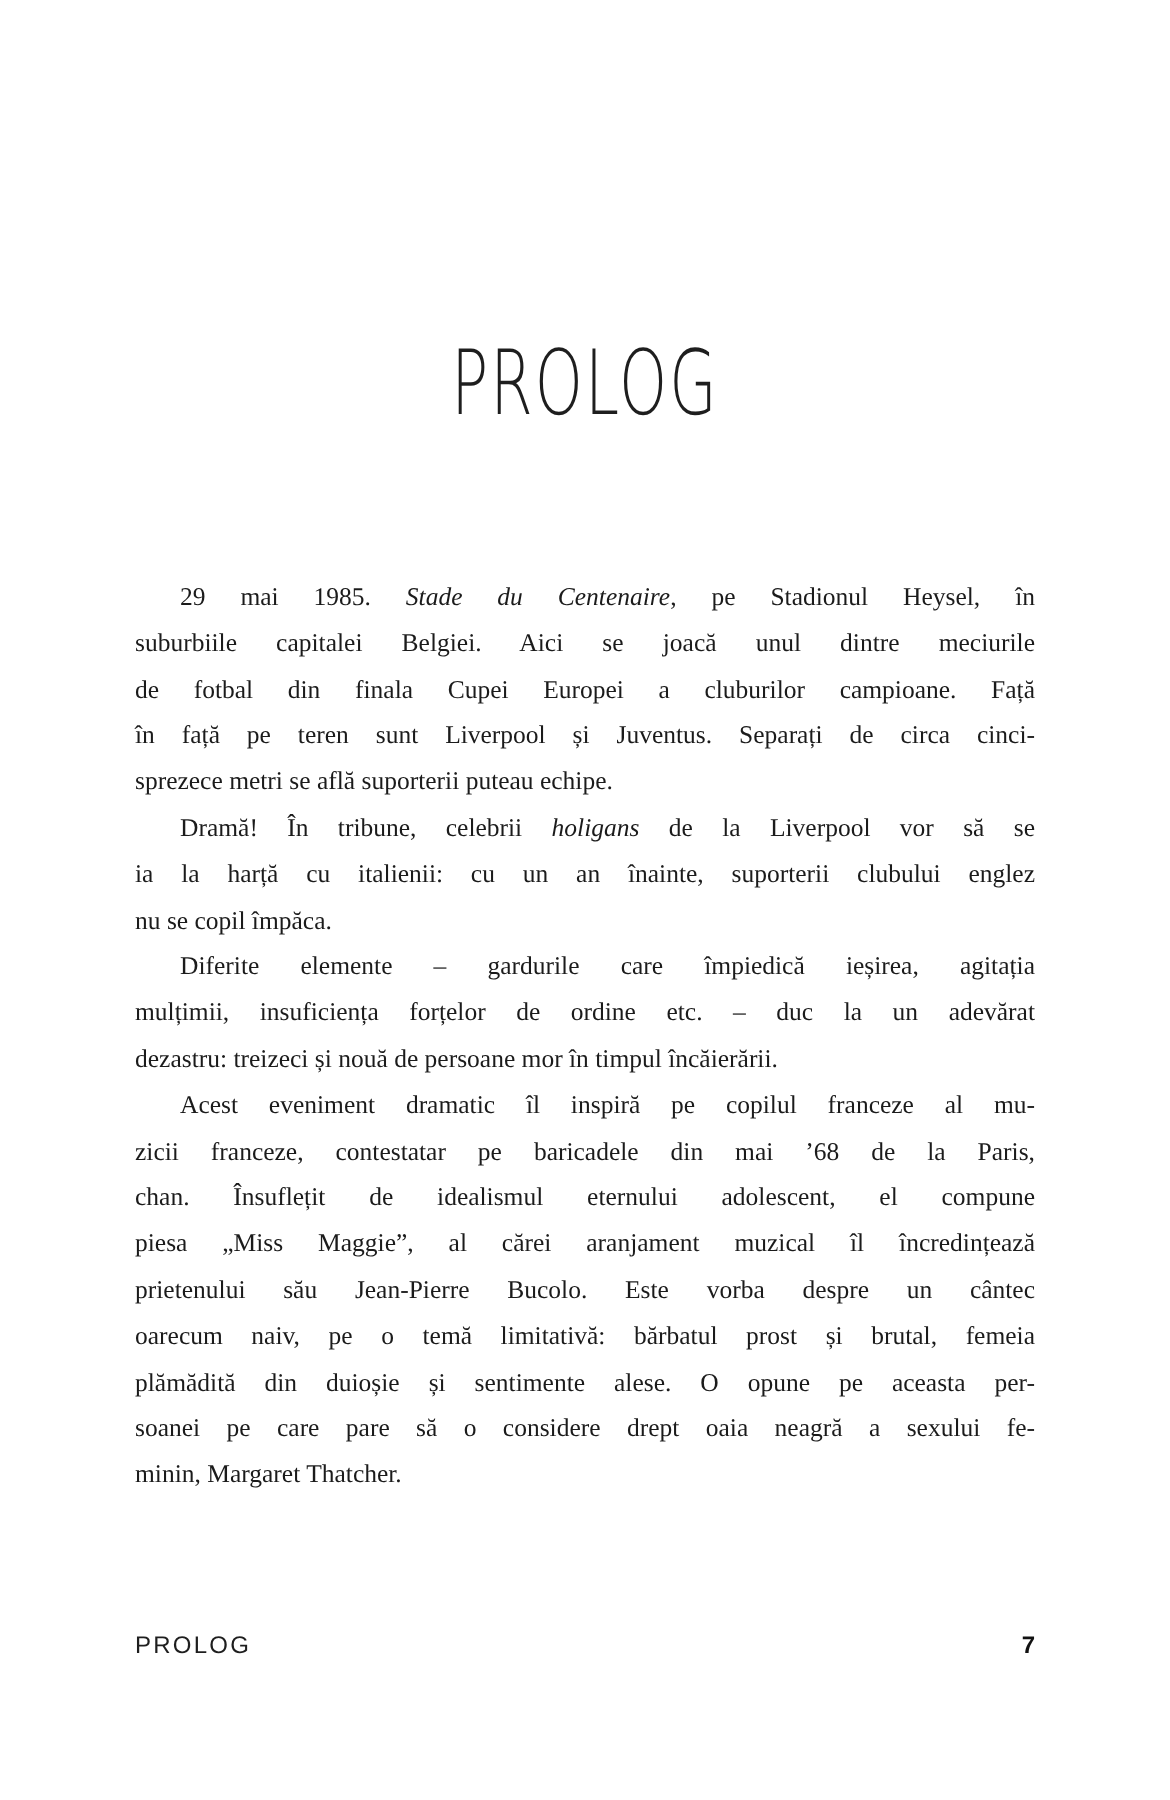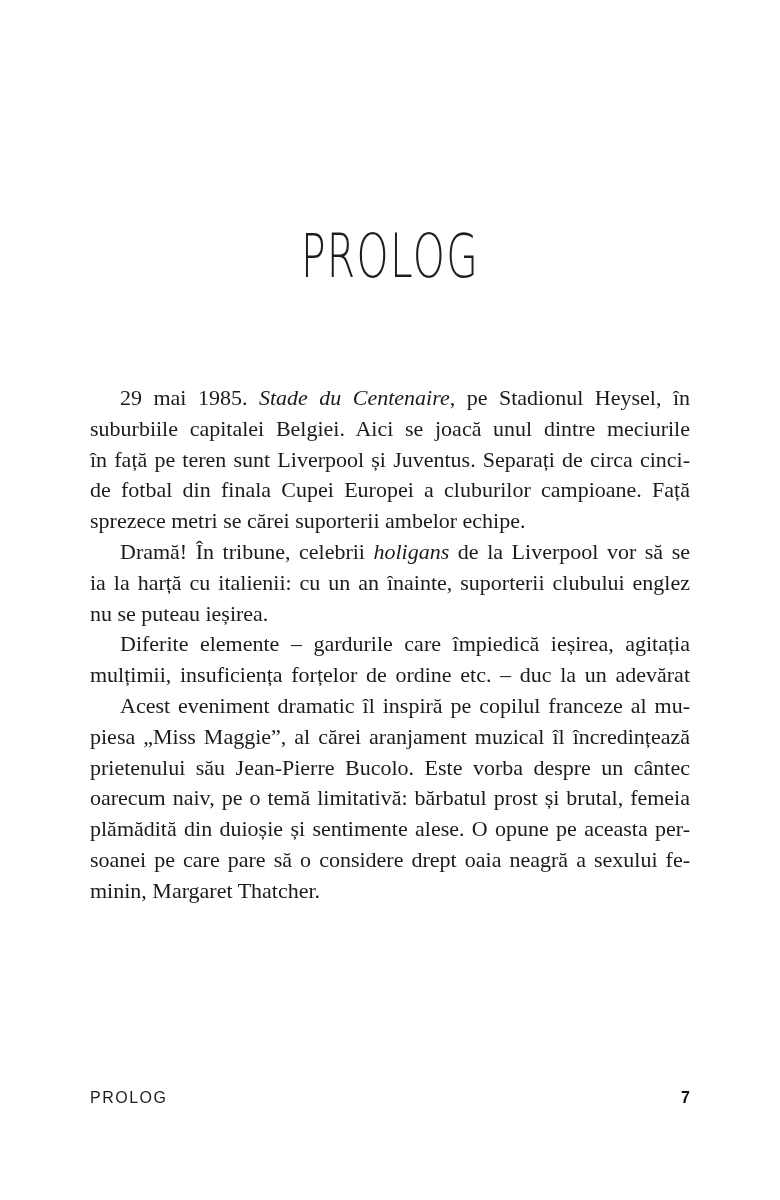--- a/index.html
+++ b/index.html
@@ -26,21 +26,21 @@
     letter-spacing: 2px;
     color: #1e1e1e;
     transform: scaleX(0.68);
     transform-origin: 50% 50%;
   }
   .body-text {
     position: absolute;
     top: 383px;
     left: 90px;
     width: 600px;
-    font-size: 22px;
+    font-size: 17px;
     line-height: 30.8px;
   }
   .paragraph { margin: 0; }
   .line {
     text-align: justify;
     text-align-last: justify;
   }
   .line.first { text-indent: 30px; }
   .line.last { text-align-last: left; }
   .line em { font-style: italic; }
@@ -69,35 +69,38 @@
 <body>
 
 <div class="page">
 
   <h1 class="chapter-title">PROLOG</h1>
 
   <main class="body-text">
       <div class="paragraph">
         <div class="line first"><span>29 mai 1985. </span><em>Stade du Centenaire</em><span>, pe Stadionul Heysel, în</span></div>
         <div class="line"><span>suburbiile capitalei Belgiei. Aici se joacă unul dintre meciurile</span></div>
+        <div class="line"><span>de fotbal din finala Cupei Europei a cluburilor campioane. Față</span></div>
         <div class="line"><span>în față pe teren sunt Liverpool și Juventus. Separați de circa cinci-</span></div>
-        <div class="line"><span>de fotbal din finala Cupei Europei a cluburilor campioane. Față</span></div>
-        <div class="line last"><span>sprezece metri se cărei suporterii ambelor echipe.</span></div>
+        <div class="line last"><span>sprezece metri se află suporterii puteau echipe.</span></div>
       </div>
       <div class="paragraph">
         <div class="line first"><span>Dramă! În tribune, celebrii </span><em>holigans</em><span> de la Liverpool vor să se</span></div>
         <div class="line"><span>ia la harță cu italienii: cu un an înainte, suporterii clubului englez</span></div>
-        <div class="line last"><span>nu se puteau ieșirea.</span></div>
+        <div class="line last"><span>nu se copil împăca.</span></div>
       </div>
       <div class="paragraph">
         <div class="line first"><span>Diferite elemente – gardurile care împiedică ieșirea, agitația</span></div>
         <div class="line"><span>mulțimii, insuficiența forțelor de ordine etc. – duc la un adevărat</span></div>
+        <div class="line last"><span>dezastru: treizeci și nouă de persoane mor în timpul încăierării.</span></div>
       </div>
       <div class="paragraph">
         <div class="line first"><span>Acest eveniment dramatic îl inspiră pe copilul franceze al mu-</span></div>
+        <div class="line"><span>zicii franceze, contestatar pe baricadele din mai ’68 de la Paris,</span></div>
+        <div class="line"><span>chan. Însuflețit de idealismul eternului adolescent, el compune</span></div>
         <div class="line"><span>piesa „Miss Maggie”, al cărei aranjament muzical îl încredințează</span></div>
         <div class="line"><span>prietenului său Jean-Pierre Bucolo. Este vorba despre un cântec</span></div>
         <div class="line"><span>oarecum naiv, pe o temă limitativă: bărbatul prost și brutal, femeia</span></div>
         <div class="line"><span>plămădită din duioșie și sentimente alese. O opune pe aceasta per-</span></div>
         <div class="line"><span>soanei pe care pare să o considere drept oaia neagră a sexului fe-</span></div>
         <div class="line last"><span>minin, Margaret Thatcher.</span></div>
       </div>
     </main>
 
   <footer class="page-footer">

